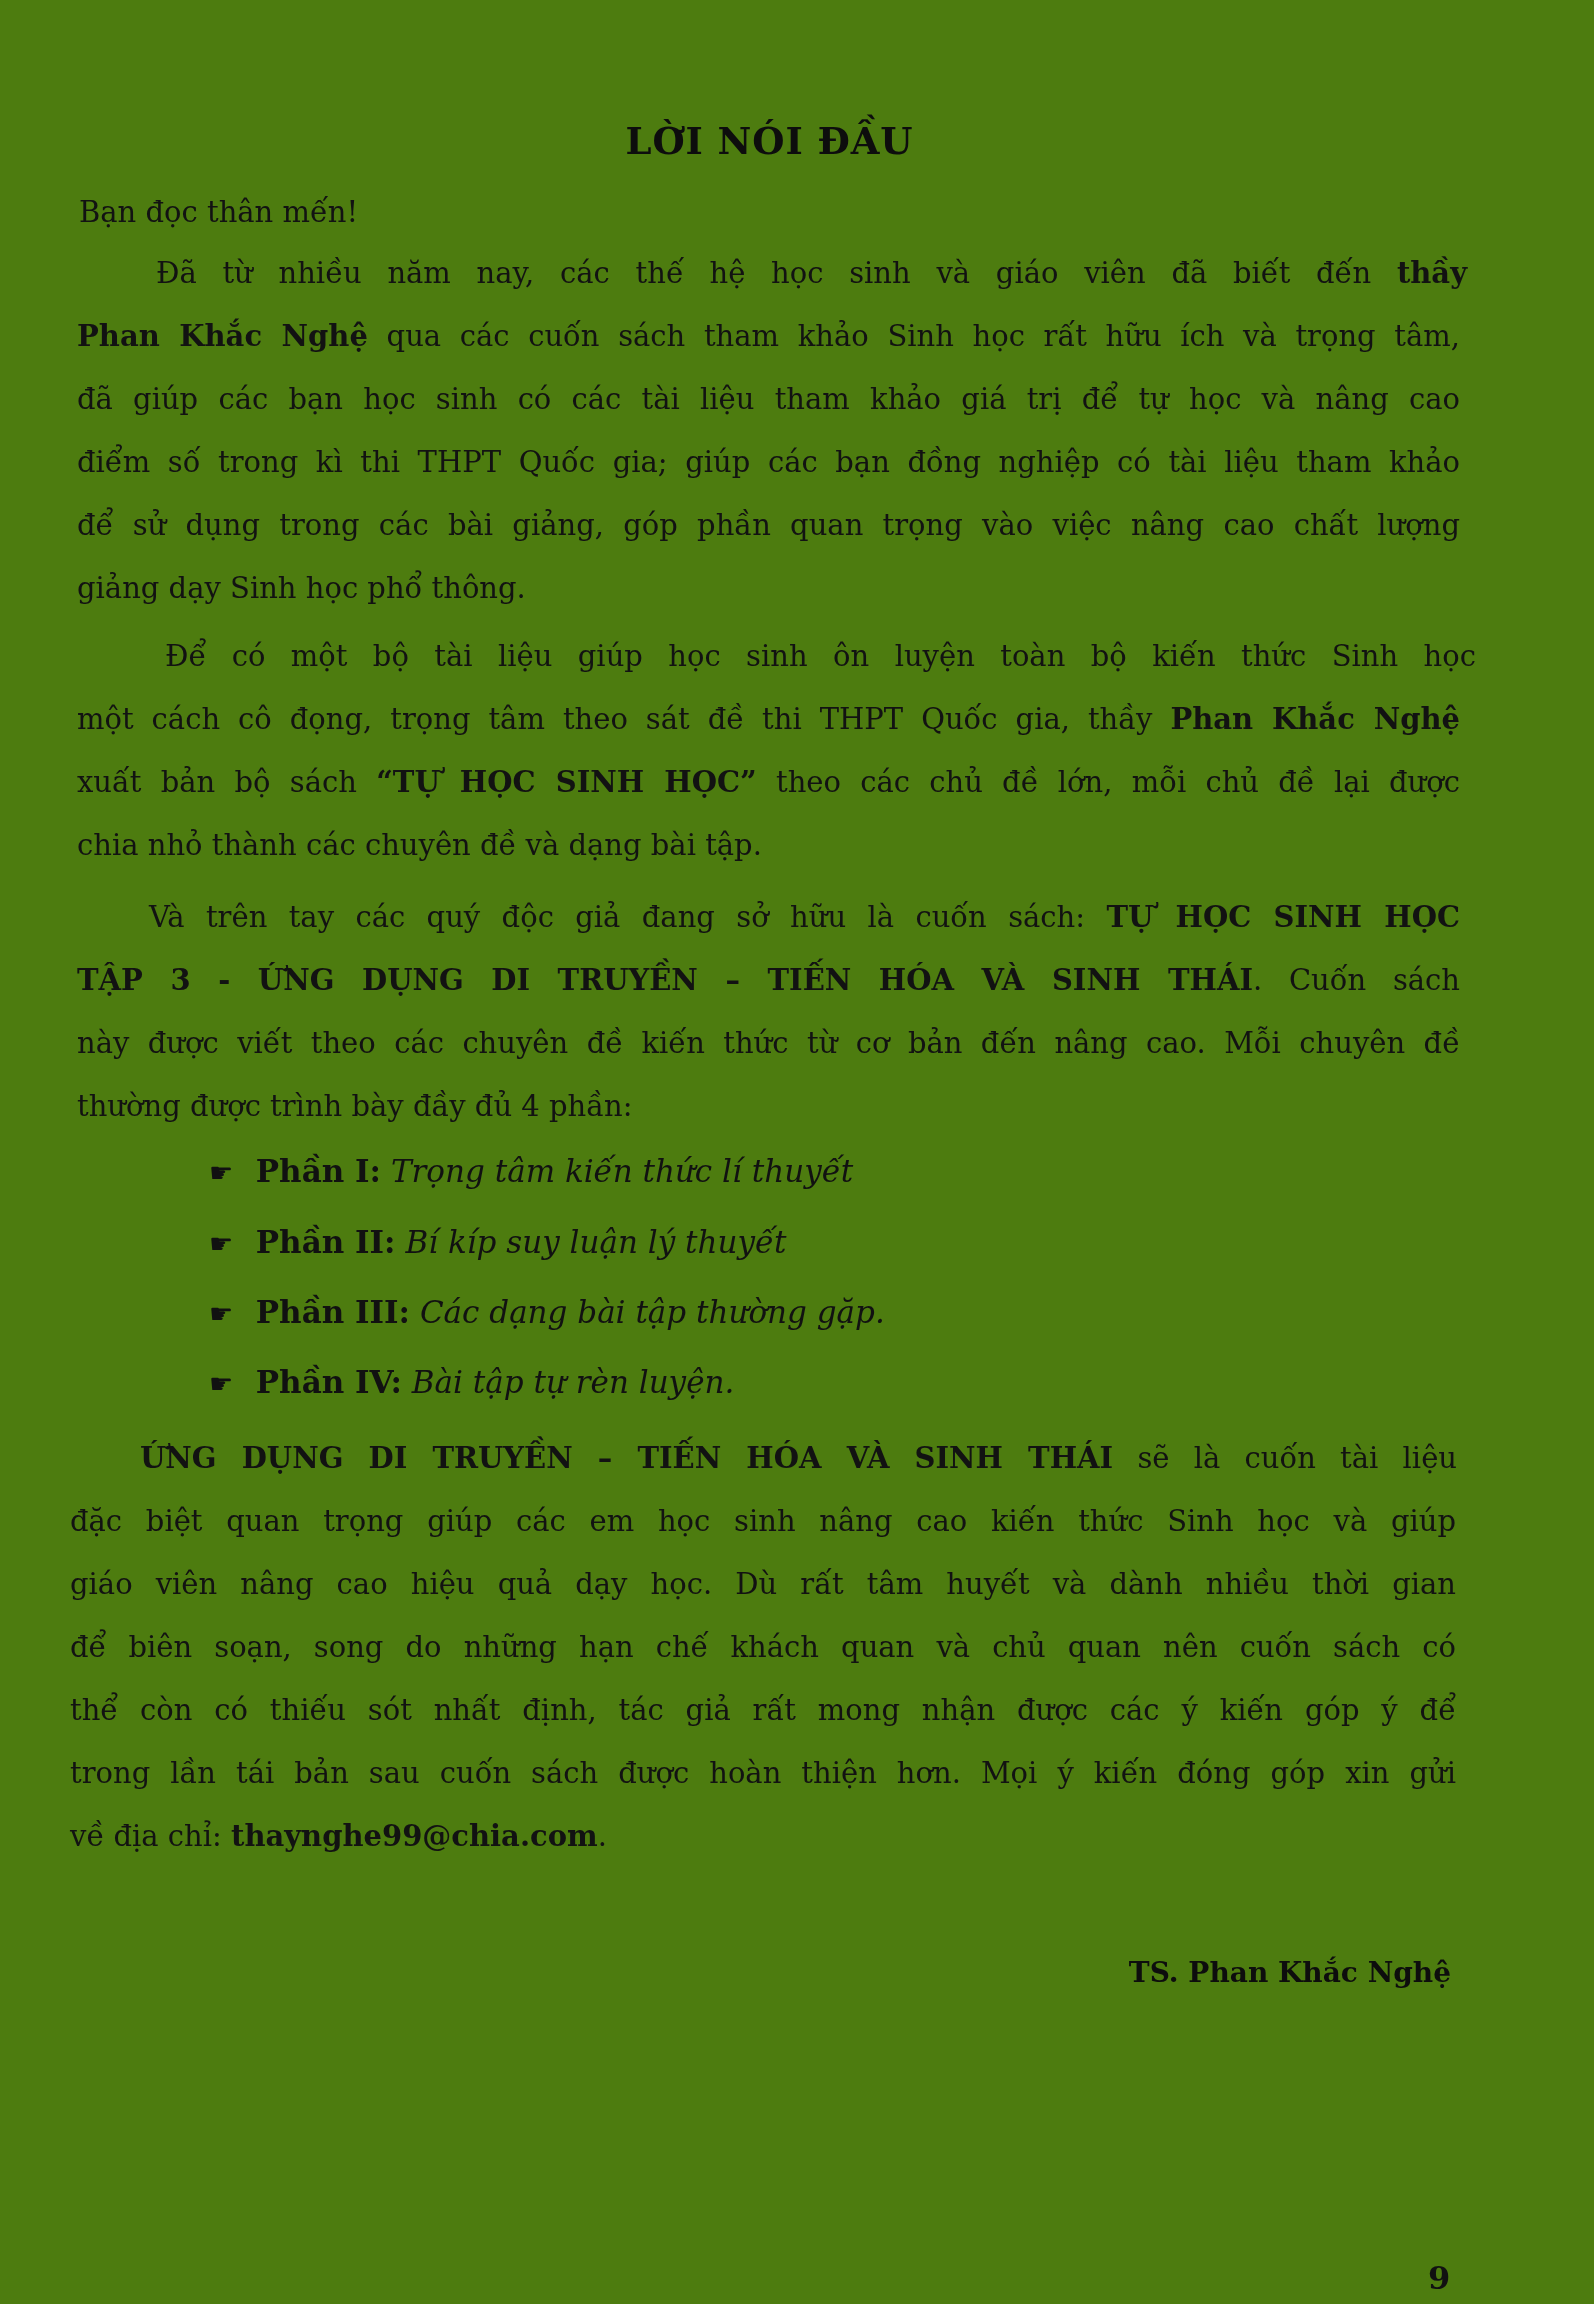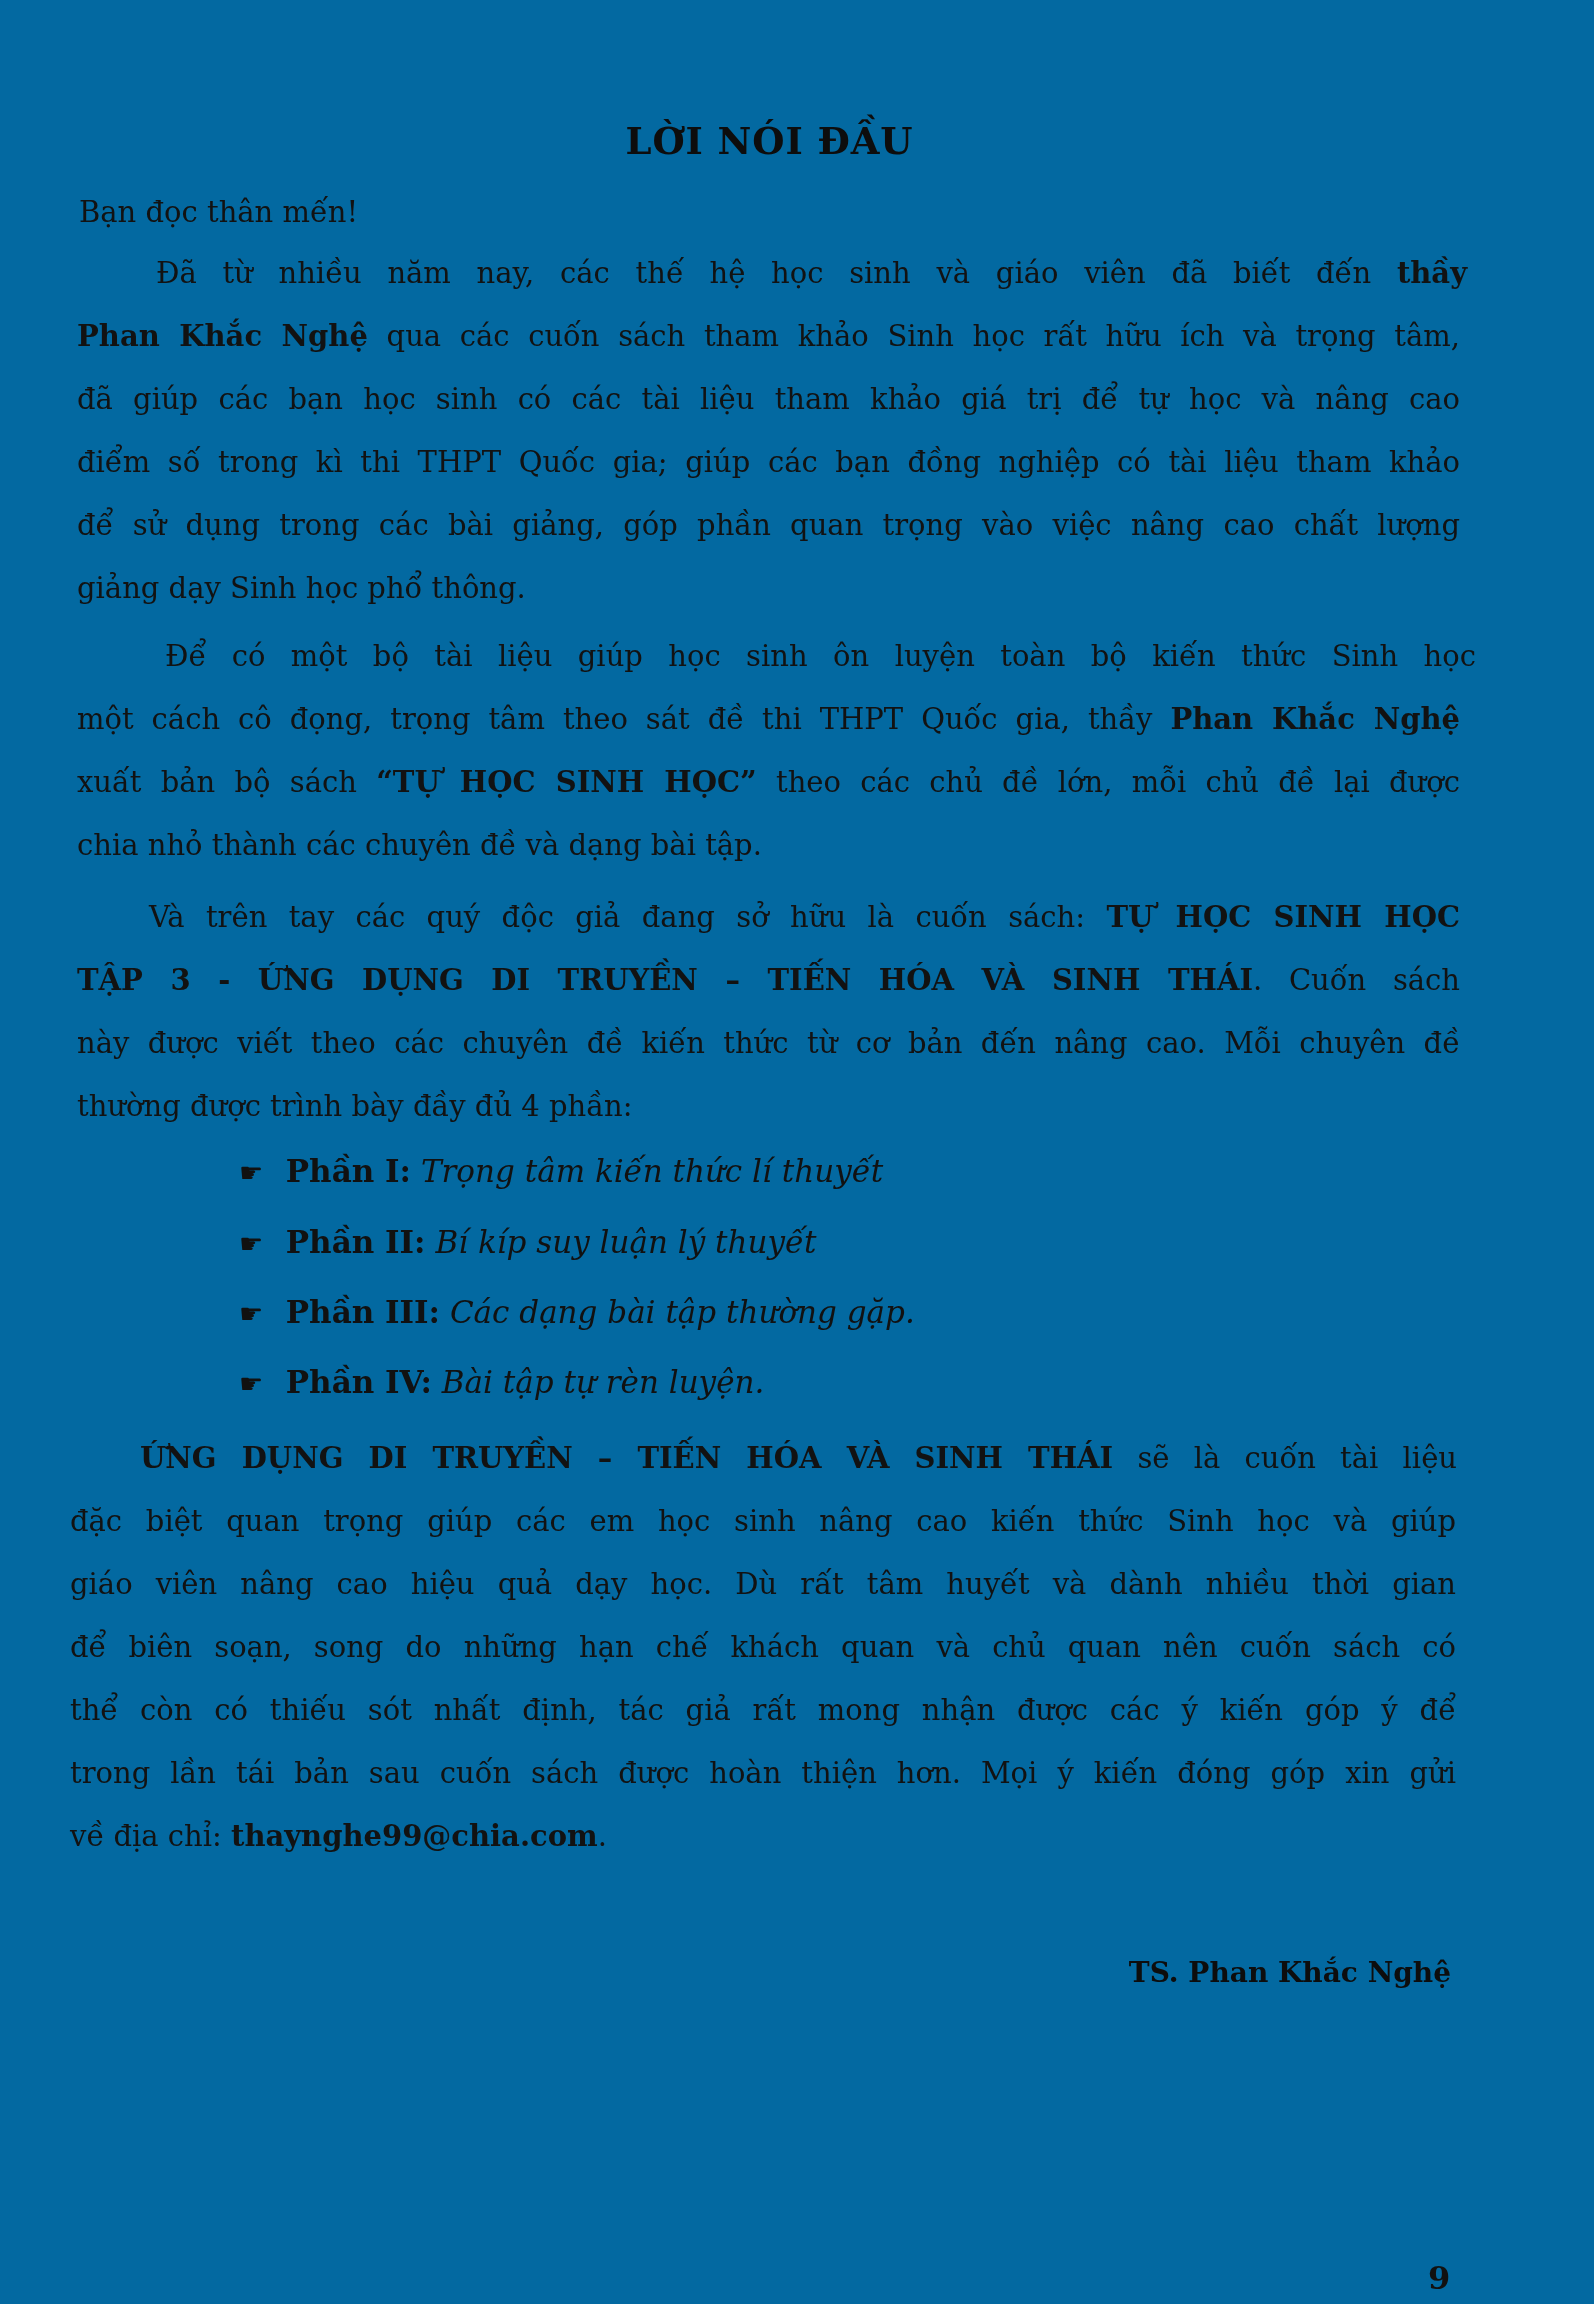--- a/index.html
+++ b/index.html
@@ -1,35 +1,35 @@
 <!DOCTYPE html>
 <html style="font-size:14.4px"><head>
 <meta charset="utf-8">
 <style>
   html, body { margin: 0; padding: 0; background: #ffffff; }
   body { width: 1595px; height: 2304px; position: relative; overflow: hidden; }
   .page {
     position: absolute; left: 0; top: 0; width: 1595px; height: 2304px;
-    background: #0369a1; color: #111111;
+    background: #4d7c0f; color: #111111;
     font-family: "DejaVu Serif", "Liberation Serif", serif;
   }
   .title {
     position: absolute; left: 0; width: 1539px; top: 119px; text-align: center;
     font-weight: bold; font-size: 37px; letter-spacing: 0.9px; color: #0d0d0d;
   }
   .line {
     position: absolute; white-space: nowrap;
     font-size: 29px; line-height: 43px; height: 43px; color: #121212;
   }
   .line.just { text-align: justify; text-align-last: justify; }
   .line.left { text-align: left; text-align-last: left; }
   .run-b { font-weight: bold; }
   .run-i { font-style: italic; }
   .bullet {
-    position: absolute; font-size: 31px; line-height: 43px; height: 43px; white-space: nowrap; margin-left: 30px;
+    position: absolute; font-size: 31px; line-height: 43px; height: 43px; white-space: nowrap;
   }
   .bullet .hand {
     display: inline-block; width: 36px; font-size: 27px; vertical-align: 0;
     margin-right: 10.8px; color: #111;
   }
   .signature {
     position: absolute; top: 1951px; right: 144px;
     font-weight: bold; font-size: 28px; line-height: 43px; color: #0d0d0d;
   }
   .page-number {

